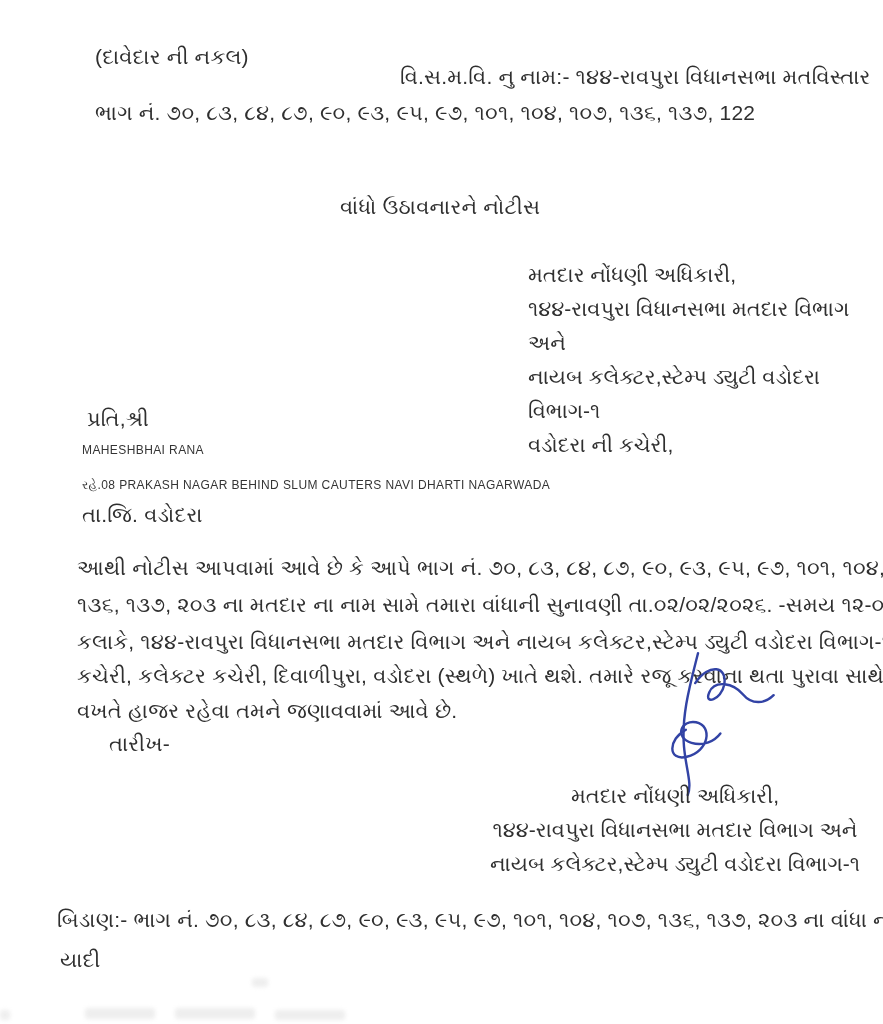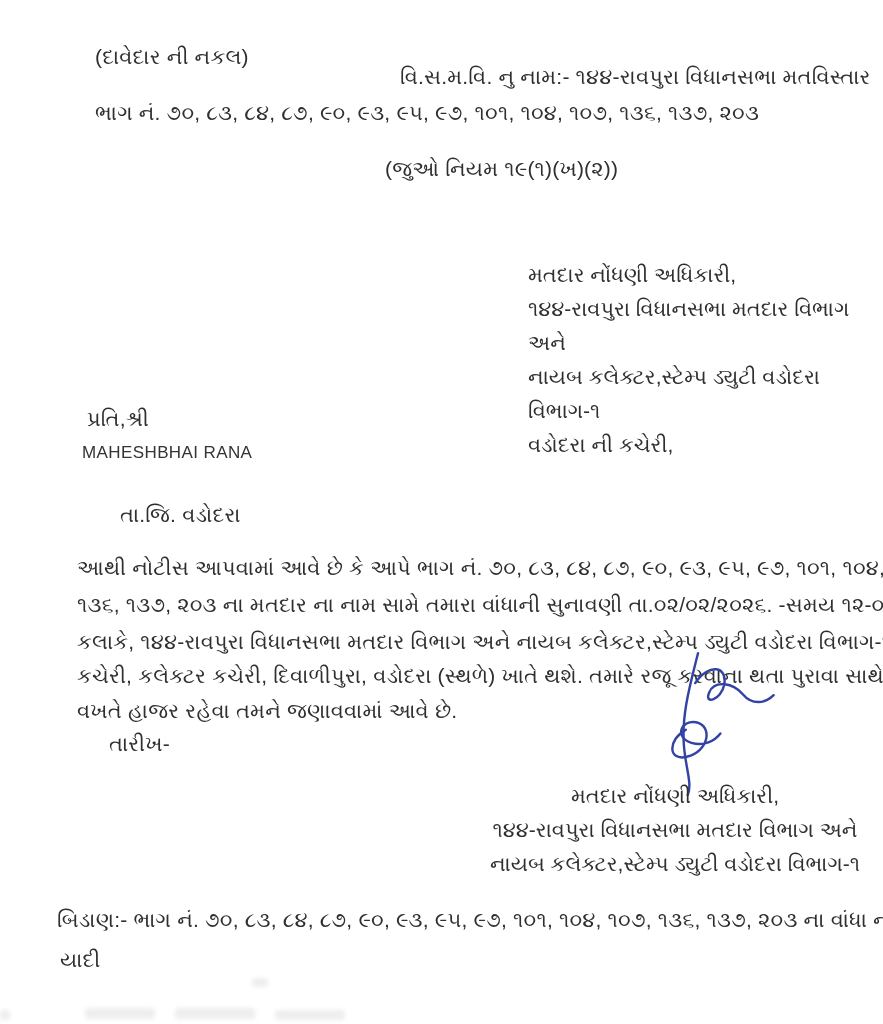--- a/index.html
+++ b/index.html
@@ -18,21 +18,21 @@
     color: #2f2f2f;
   }
   .t {
     position: absolute;
     white-space: nowrap;
     font-size: 21px;
     letter-spacing: 0.2px;
     color: #2f2f2f;
   }
   .latin {
-    font-size: 17px;
+    font-size: 12px;
     color: #343434;
     letter-spacing: 0.4px;
   }
   
   .copy-label      { left: 95px;  top: 45px; }
   .constituency    { left: 400px; top: 47px; margin-top: 18px; }
   .parts-line      { left: 95px;  top: 101px; }
   .rule-ref        { left: 385px; top: 157px; }
   .notice-title    { left: 340px; top: 195px; }
 
@@ -42,21 +42,21 @@
     left: 528px;
     top: 258px;
     line-height: 34px;
     font-size: 21px;
   }
 
   
   .salutation         { left: 87px; top: 407px; text-align: center; }
   .recipient-name     { left: 82px; top: 443px; }
   .recipient-address  { left: 82px; top: 478px; }
-  .recipient-district { left: 82px; top: 503px; margin-left: 38px; }
+  .recipient-district { left: 82px; top: 503px; }
 
   
   .body-l0 { left: 77px; top: 556px; }
   .body-l1 { left: 77px; top: 593px; }
   .body-l2 { left: 77px; top: 630px; }
   .body-l3 { left: 77px; top: 664px; }
   .body-l4 { left: 77px; top: 699px; }
   .date-label { left: 77px; top: 732px; margin-left: 32px; }
 
   
@@ -96,32 +96,33 @@
   .sm4 { left: 0px;   top: 1010px; width: 10px; height: 10px; }
   .sm5 { left: 252px; top: 978px;  width: 16px; height: 9px;  }
 </style>
 </head>
 <body>
 
 <div class="page">
 
   <div class="t copy-label">(દાવેદાર ની નકલ)</div>
   <div class="t constituency">વિ.સ.મ.વિ. નુ નામ:- ૧૪૪-રાવપુરા વિધાનસભા મતવિસ્તાર</div>
-  <div class="t parts-line">ભાગ નં. ૭૦, ૮૩, ૮૪, ૮૭, ૯૦, ૯૩, ૯૫, ૯૭, ૧૦૧, ૧૦૪, ૧૦૭, ૧૩૬, ૧૩૭, ૨૦૩</div>
-  <div class="t rule-ref">(જુઓ નિયમ ૧૯(૧)(ખ)(૨))</div>
+  <div class="t parts-line">ભાગ નં. ૭૦, ૮૩, ૮૪, ૮૭, ૯૦, ૯૩, ૯૫, ૯૭, ૧૦૧, ૧૦૪, ૧૦૭, ૧૩૬, ૧૩૭, 122</div>
+  <div class="t notice-title">વાંધો ઉઠાવનારને નોટીસ</div>
 
   <div class="office-block">
     <div>મતદાર નોંધણી અધિકારી,</div>
     <div>૧૪૪-રાવપુરા વિધાનસભા મતદાર વિભાગ અને</div>
     <div>નાયબ કલેક્ટર,સ્ટેમ્પ ડ્યુટી વડોદરા વિભાગ-૧</div>
     <div>વડોદરા ની કચેરી,</div>
   </div>
 
   <div class="t salutation">પ્રતિ,શ્રી</div>
   <div class="t latin recipient-name">MAHESHBHAI RANA</div>
+  <div class="t latin recipient-address">રહે.08 PRAKASH NAGAR BEHIND SLUM CAUTERS NAVI DHARTI NAGARWADA</div>
   <div class="t recipient-district">તા.જિ. વડોદરા</div>
 
   <div class="t body-l0">આથી નોટીસ આપવામાં આવે છે કે આપે ભાગ નં. ૭૦, ૮૩, ૮૪, ૮૭, ૯૦, ૯૩, ૯૫, ૯૭, ૧૦૧, ૧૦૪, ૧૦૭,</div>
   <div class="t body-l1">૧૩૬, ૧૩૭, ૨૦૩ ના મતદાર ના નામ સામે તમારા વાંધાની સુનાવણી તા.૦૨/૦૨/૨૦૨૬. -સમય ૧૨-૦૦</div>
   <div class="t body-l2">કલાકે, ૧૪૪-રાવપુરા વિધાનસભા મતદાર વિભાગ અને નાયબ કલેક્ટર,સ્ટેમ્પ ડ્યુટી વડોદરા વિભાગ-૧ ની</div>
   <div class="t body-l3">કચેરી, કલેક્ટર કચેરી, દિવાળીપુરા, વડોદરા (સ્થળે) ખાતે થશે. તમારે રજૂ કરવાના થતા પુરાવા સાથે સુનાવણી</div>
   <div class="t body-l4">વખતે હાજર રહેવા તમને જણાવવામાં આવે છે.</div>
   <div class="t date-label">તારીખ-</div>
 
   <svg class="signature" viewBox="0 0 150 160" xmlns="http://www.w3.org/2000/svg">

